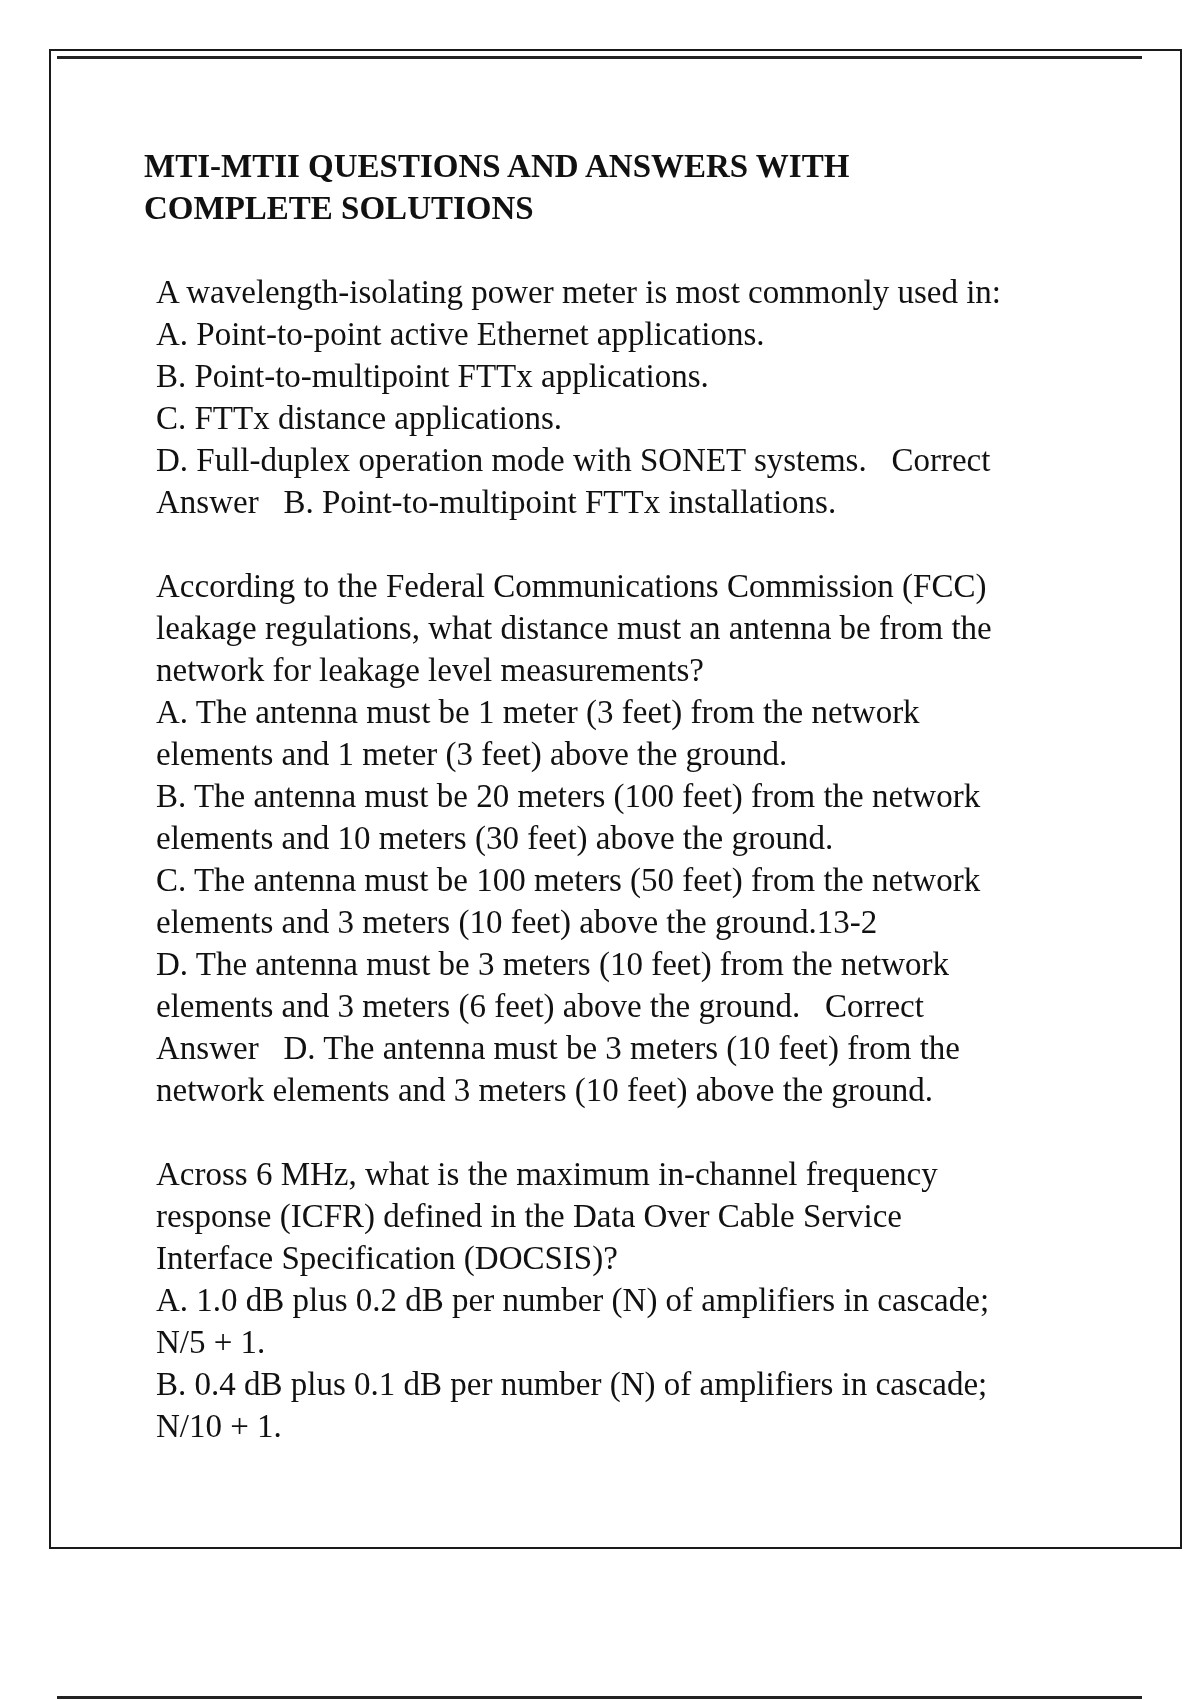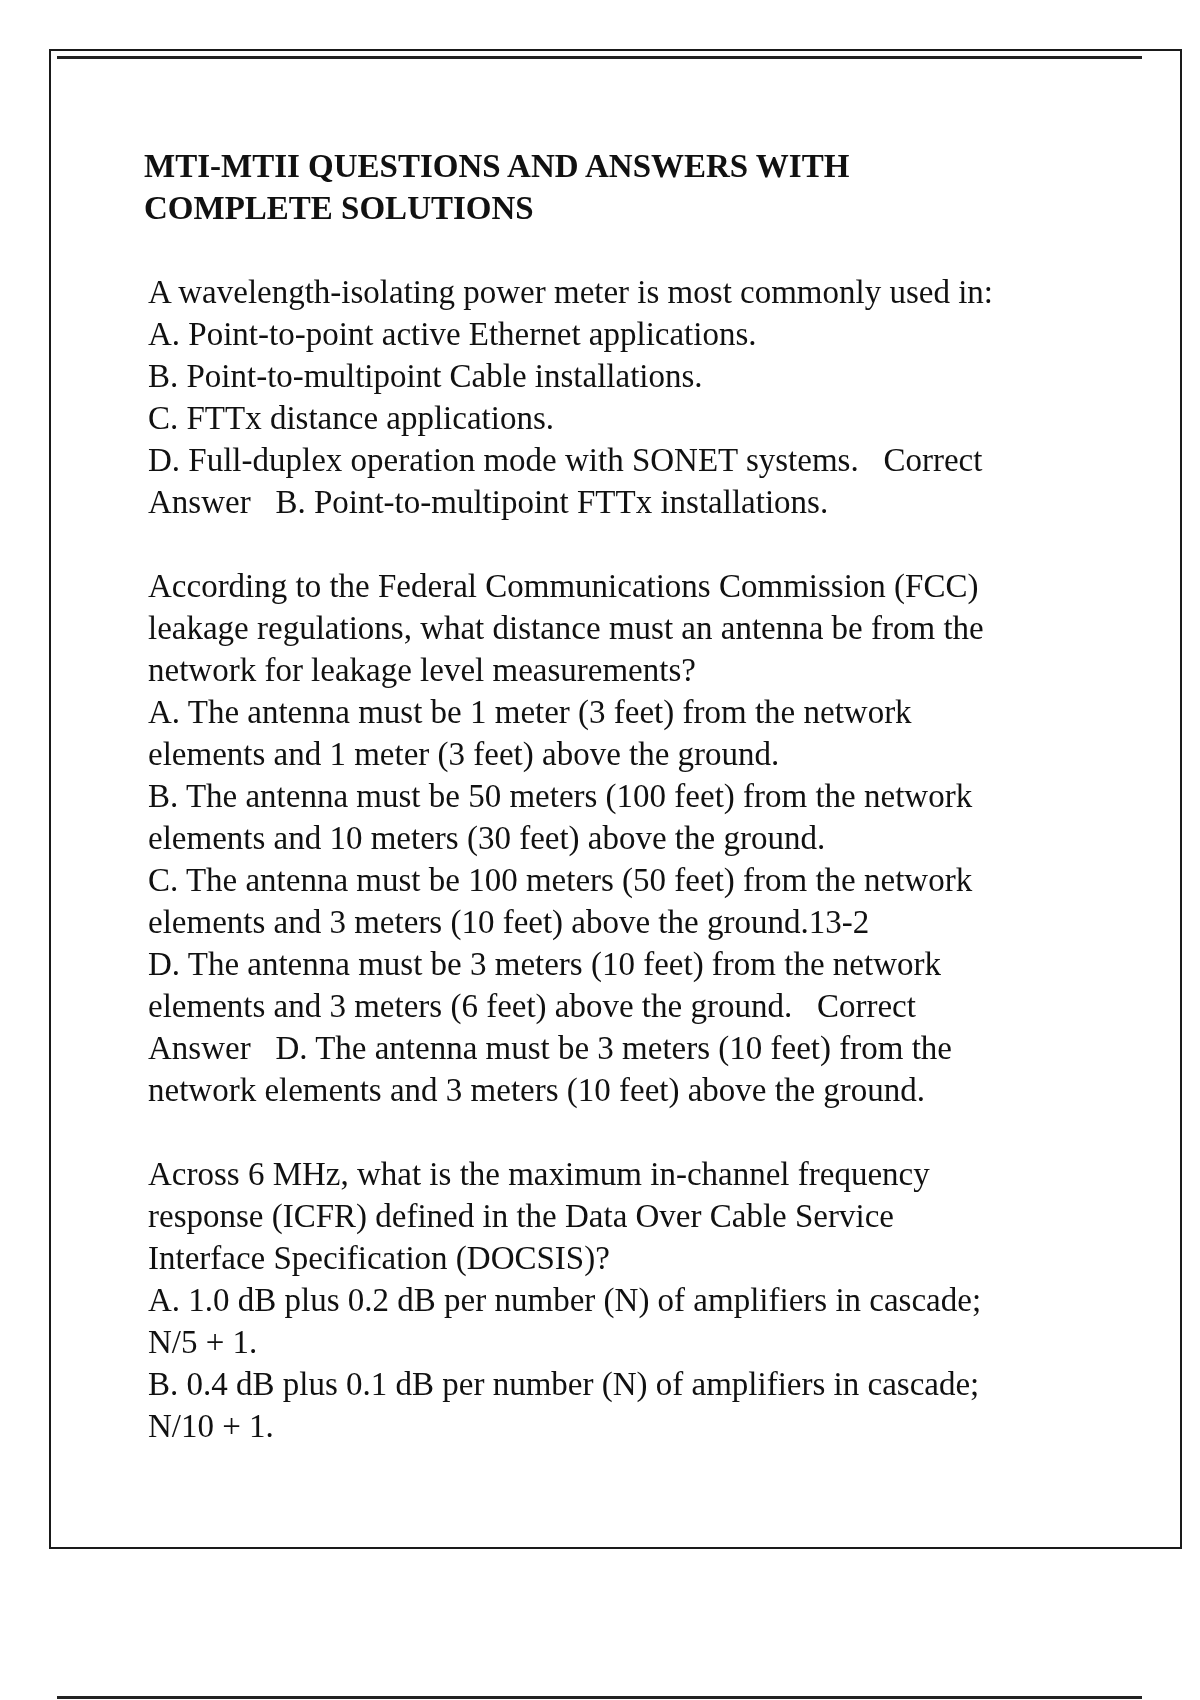--- a/index.html
+++ b/index.html
@@ -2,51 +2,51 @@
 <html><head>
 <meta charset="utf-8">
 <style>
   html, body { margin: 0; padding: 0; background: #ffffff; }
   body { width: 1200px; height: 1700px; position: relative; overflow: hidden; font-family: "Liberation Serif", "DejaVu Serif", serif; color: #111; }
   .frame { position: absolute; left: 49px; top: 49px; width: 1133px; height: 1500px; border: 2px solid #1a1a1a; box-sizing: border-box; }
   .rule-top { position: absolute; left: 57px; top: 56px; width: 1085px; height: 3px; background: #222; }
   .rule-bottom { position: absolute; left: 57px; top: 1696px; width: 1085px; height: 3px; background: #222; }
   .content { position: absolute; left: 144px; top: 145px; width: 960px; font-size: 33px; line-height: 42px; }
   .title { font-weight: bold; font-size: 33px; line-height: 42px; margin: 0 0 42px 0; }
-  .qblock { margin: 0 0 42px 4px; }
+  .qblock { margin: 0 0 42px 12px; }
   .line { display: block; white-space: pre-wrap; }
 </style>
 </head>
 <body>
 
 <div class="frame"></div>
 <div class="rule-top"></div>
 
 <div class="content">
   <div class="title">
     <span class="line">MTI-MTII QUESTIONS AND ANSWERS WITH</span>
     <span class="line">COMPLETE SOLUTIONS</span>
   </div>
 
   <div class="qblock">
     <span class="line">A wavelength-isolating power meter is most commonly used in:</span>
     <span class="line">A. Point-to-point active Ethernet applications.</span>
-    <span class="line">B. Point-to-multipoint Cable installations.</span>
+    <span class="line">B. Point-to-multipoint FTTx applications.</span>
     <span class="line">C. FTTx distance applications.</span>
     <span class="line">D. Full-duplex operation mode with SONET systems.   Correct</span>
     <span class="line">Answer   B. Point-to-multipoint FTTx installations.</span>
   </div>
 
   <div class="qblock">
     <span class="line">According to the Federal Communications Commission (FCC)</span>
     <span class="line">leakage regulations, what distance must an antenna be from the</span>
     <span class="line">network for leakage level measurements?</span>
     <span class="line">A. The antenna must be 1 meter (3 feet) from the network</span>
     <span class="line">elements and 1 meter (3 feet) above the ground.</span>
-    <span class="line">B. The antenna must be 50 meters (100 feet) from the network</span>
+    <span class="line">B. The antenna must be 20 meters (100 feet) from the network</span>
     <span class="line">elements and 10 meters (30 feet) above the ground.</span>
     <span class="line">C. The antenna must be 100 meters (50 feet) from the network</span>
     <span class="line">elements and 3 meters (10 feet) above the ground.13-2</span>
     <span class="line">D. The antenna must be 3 meters (10 feet) from the network</span>
     <span class="line">elements and 3 meters (6 feet) above the ground.   Correct</span>
     <span class="line">Answer   D. The antenna must be 3 meters (10 feet) from the</span>
     <span class="line">network elements and 3 meters (10 feet) above the ground.</span>
   </div>
 
   <div class="qblock">

